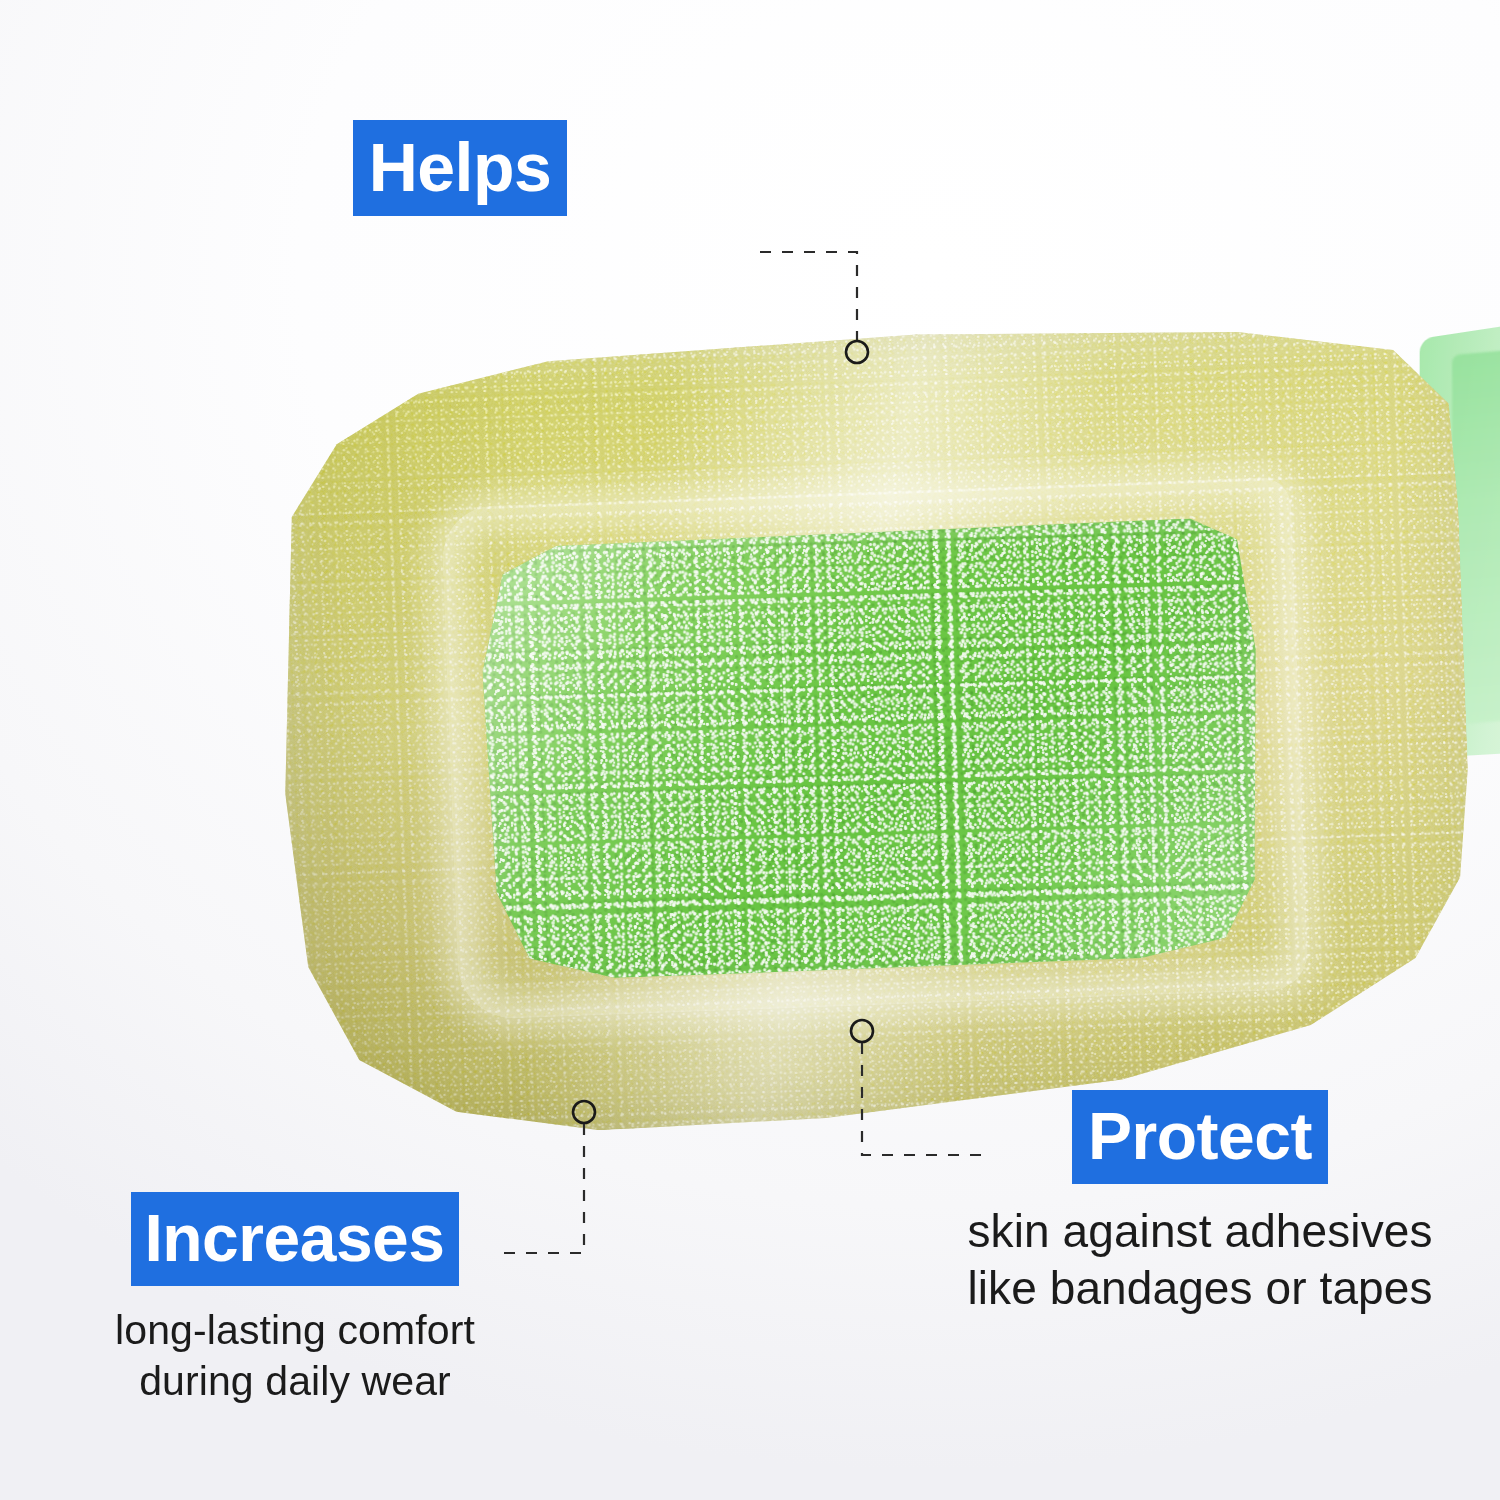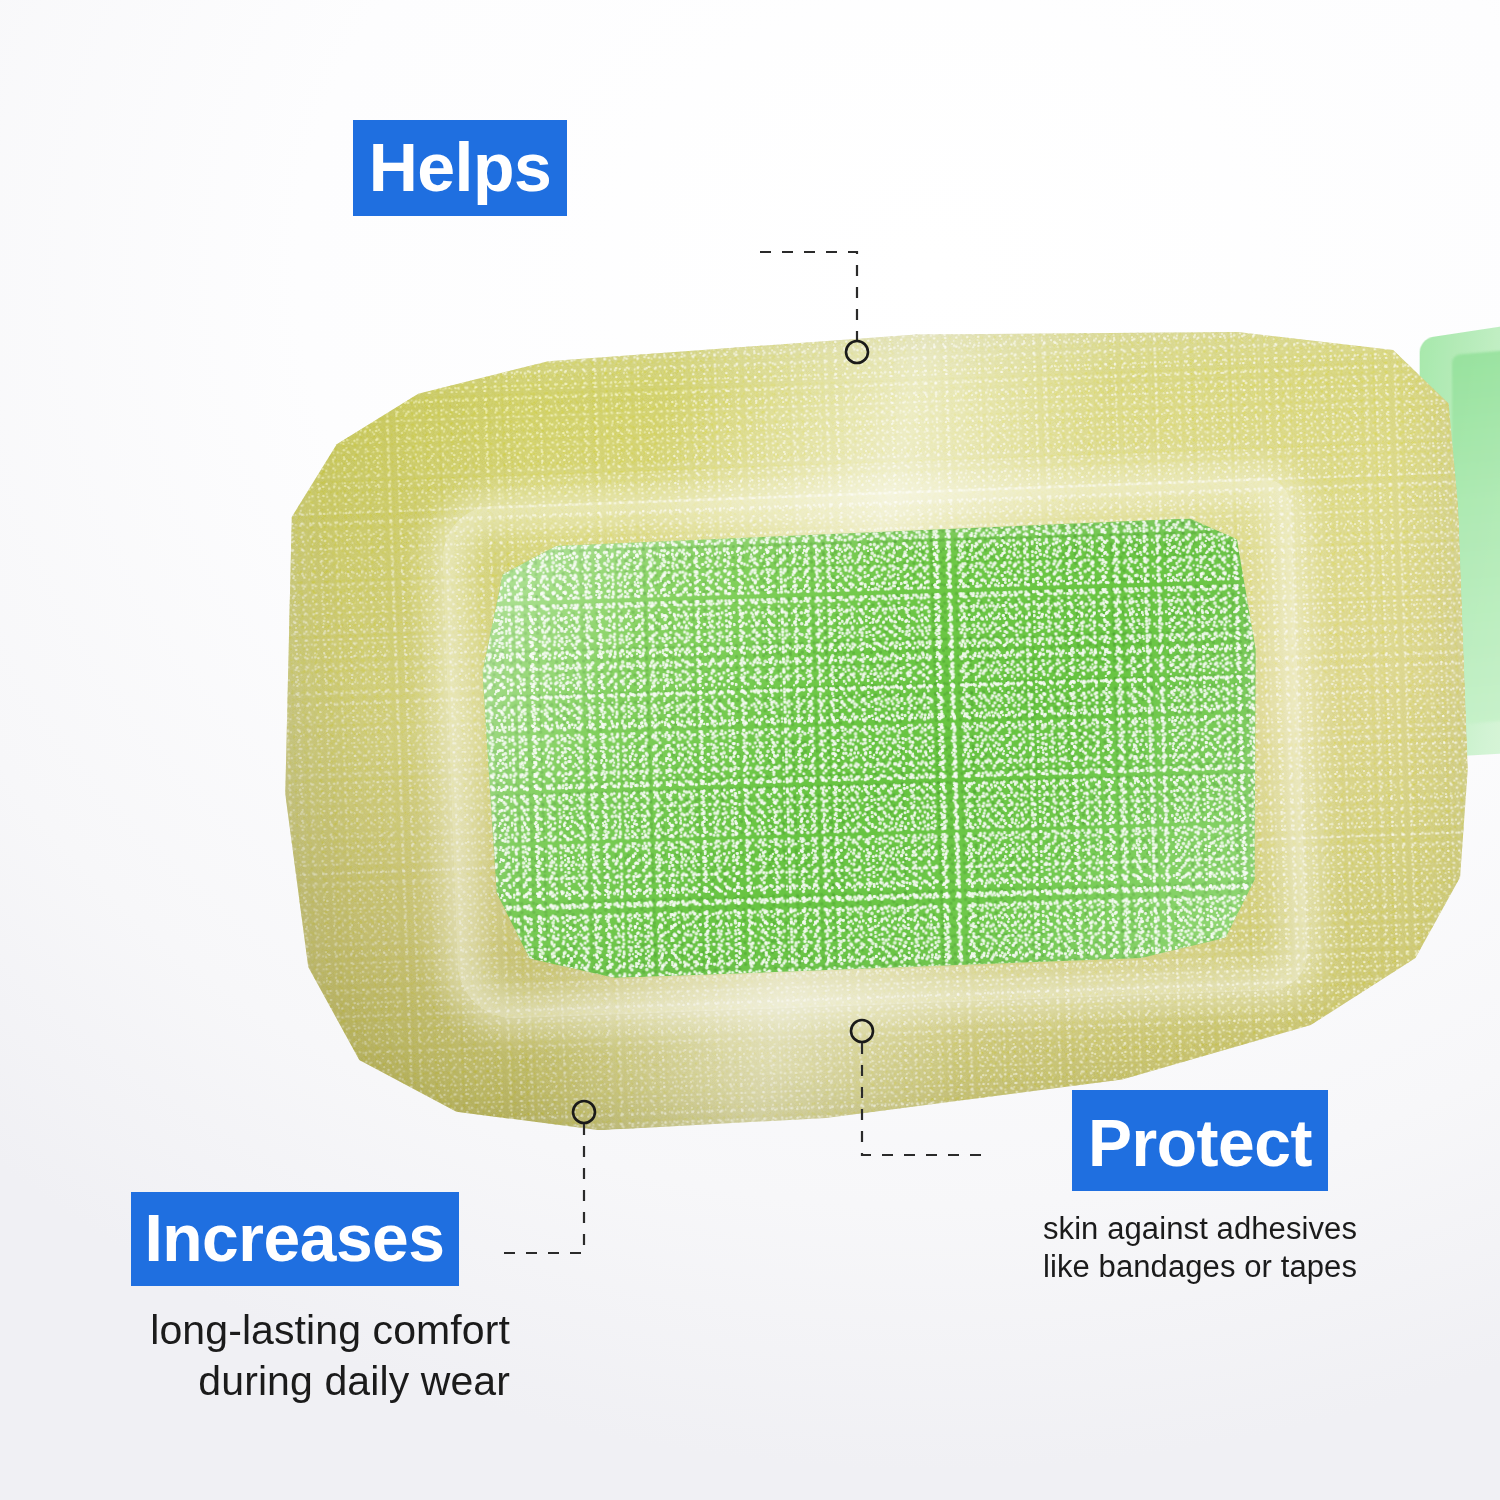--- a/index.html
+++ b/index.html
@@ -268,26 +268,26 @@
   }
 
   
   #callout-helps { left: 150px; top: 120px; width: 620px; text-align: center; }
   #callout-helps .tag { font-size: 68px; padding: 13px 16px 15px 16px; }
   #callout-helps .sub { font-size: 41px; margin-top: 17px; text-align: center; }
 
   
   #callout-increases { left: 80px; top: 1192px; width: 430px; text-align: center; }
   #callout-increases .tag { font-size: 66px; padding: 13px 14px 15px 13px; }
-  #callout-increases .sub { font-size: 41px; margin-top: 19px; text-align: right; }
+  #callout-increases .sub { font-size: 41px; margin-top: 19px; text-align: center; }
 
   
   #callout-protect { left: 960px; top: 1090px; width: 480px; text-align: center; }
-  #callout-protect .tag { font-size: 66px; padding: 20px 16px 15px 16px; }
-  #callout-protect .sub { font-size: 31px; margin-top: 19px; text-align: center; }
+  #callout-protect .tag { font-size: 66px; padding: 13px 16px 15px 16px; }
+  #callout-protect .sub { font-size: 46px; margin-top: 19px; text-align: center; }
 
   
   .leaders {
     position: absolute;
     left: 0; top: 0;
     width: 1500px; height: 1500px;
     pointer-events: none;
   }
   .leader-path {
     fill: none;

